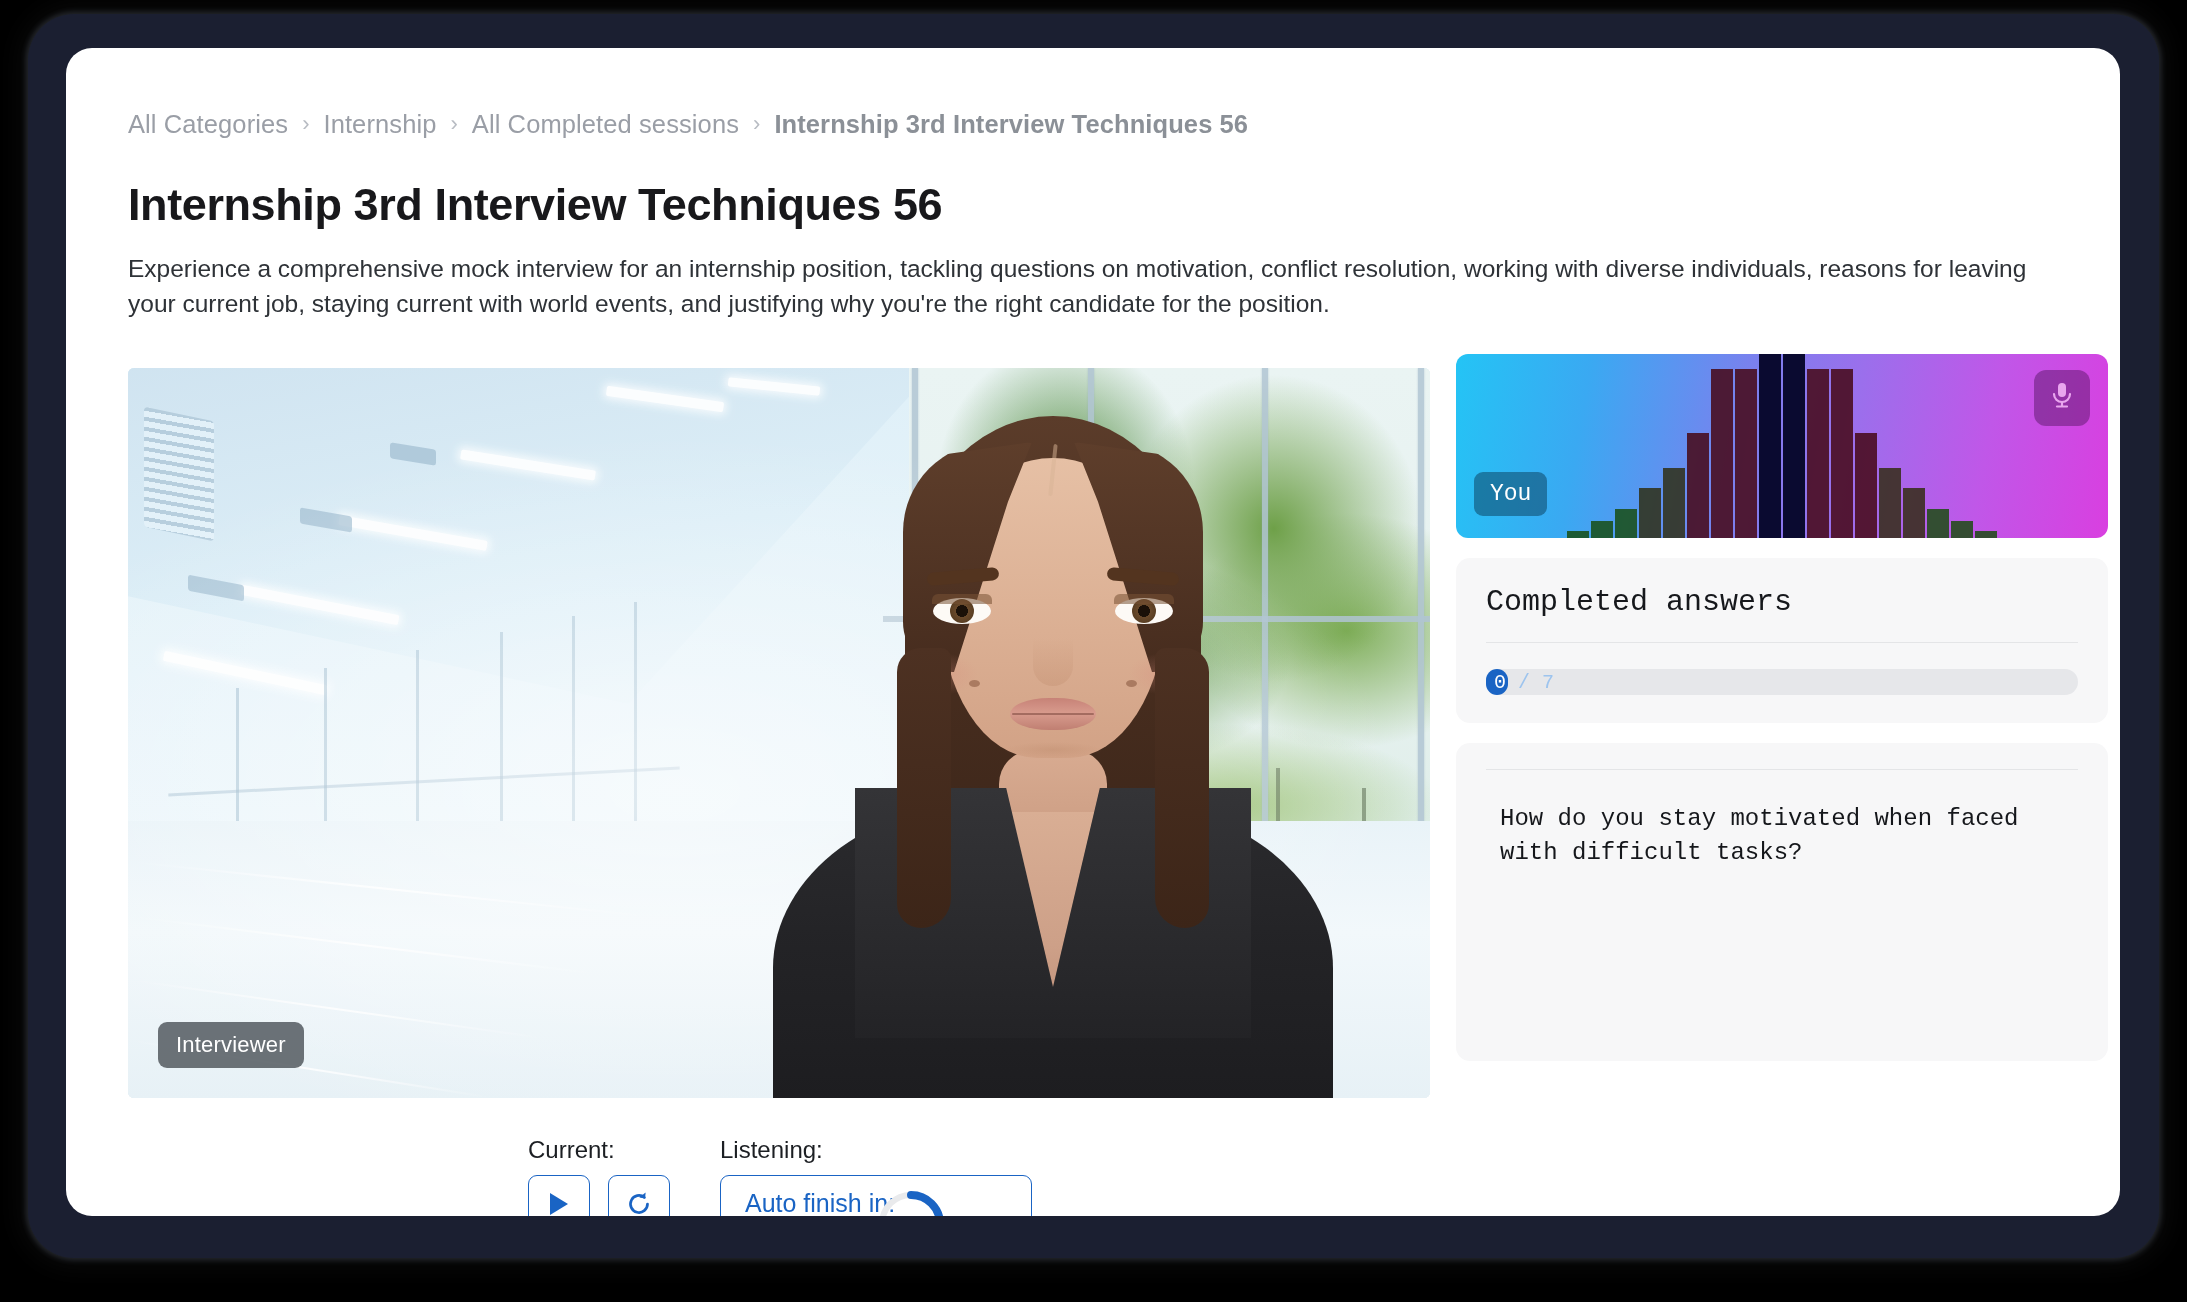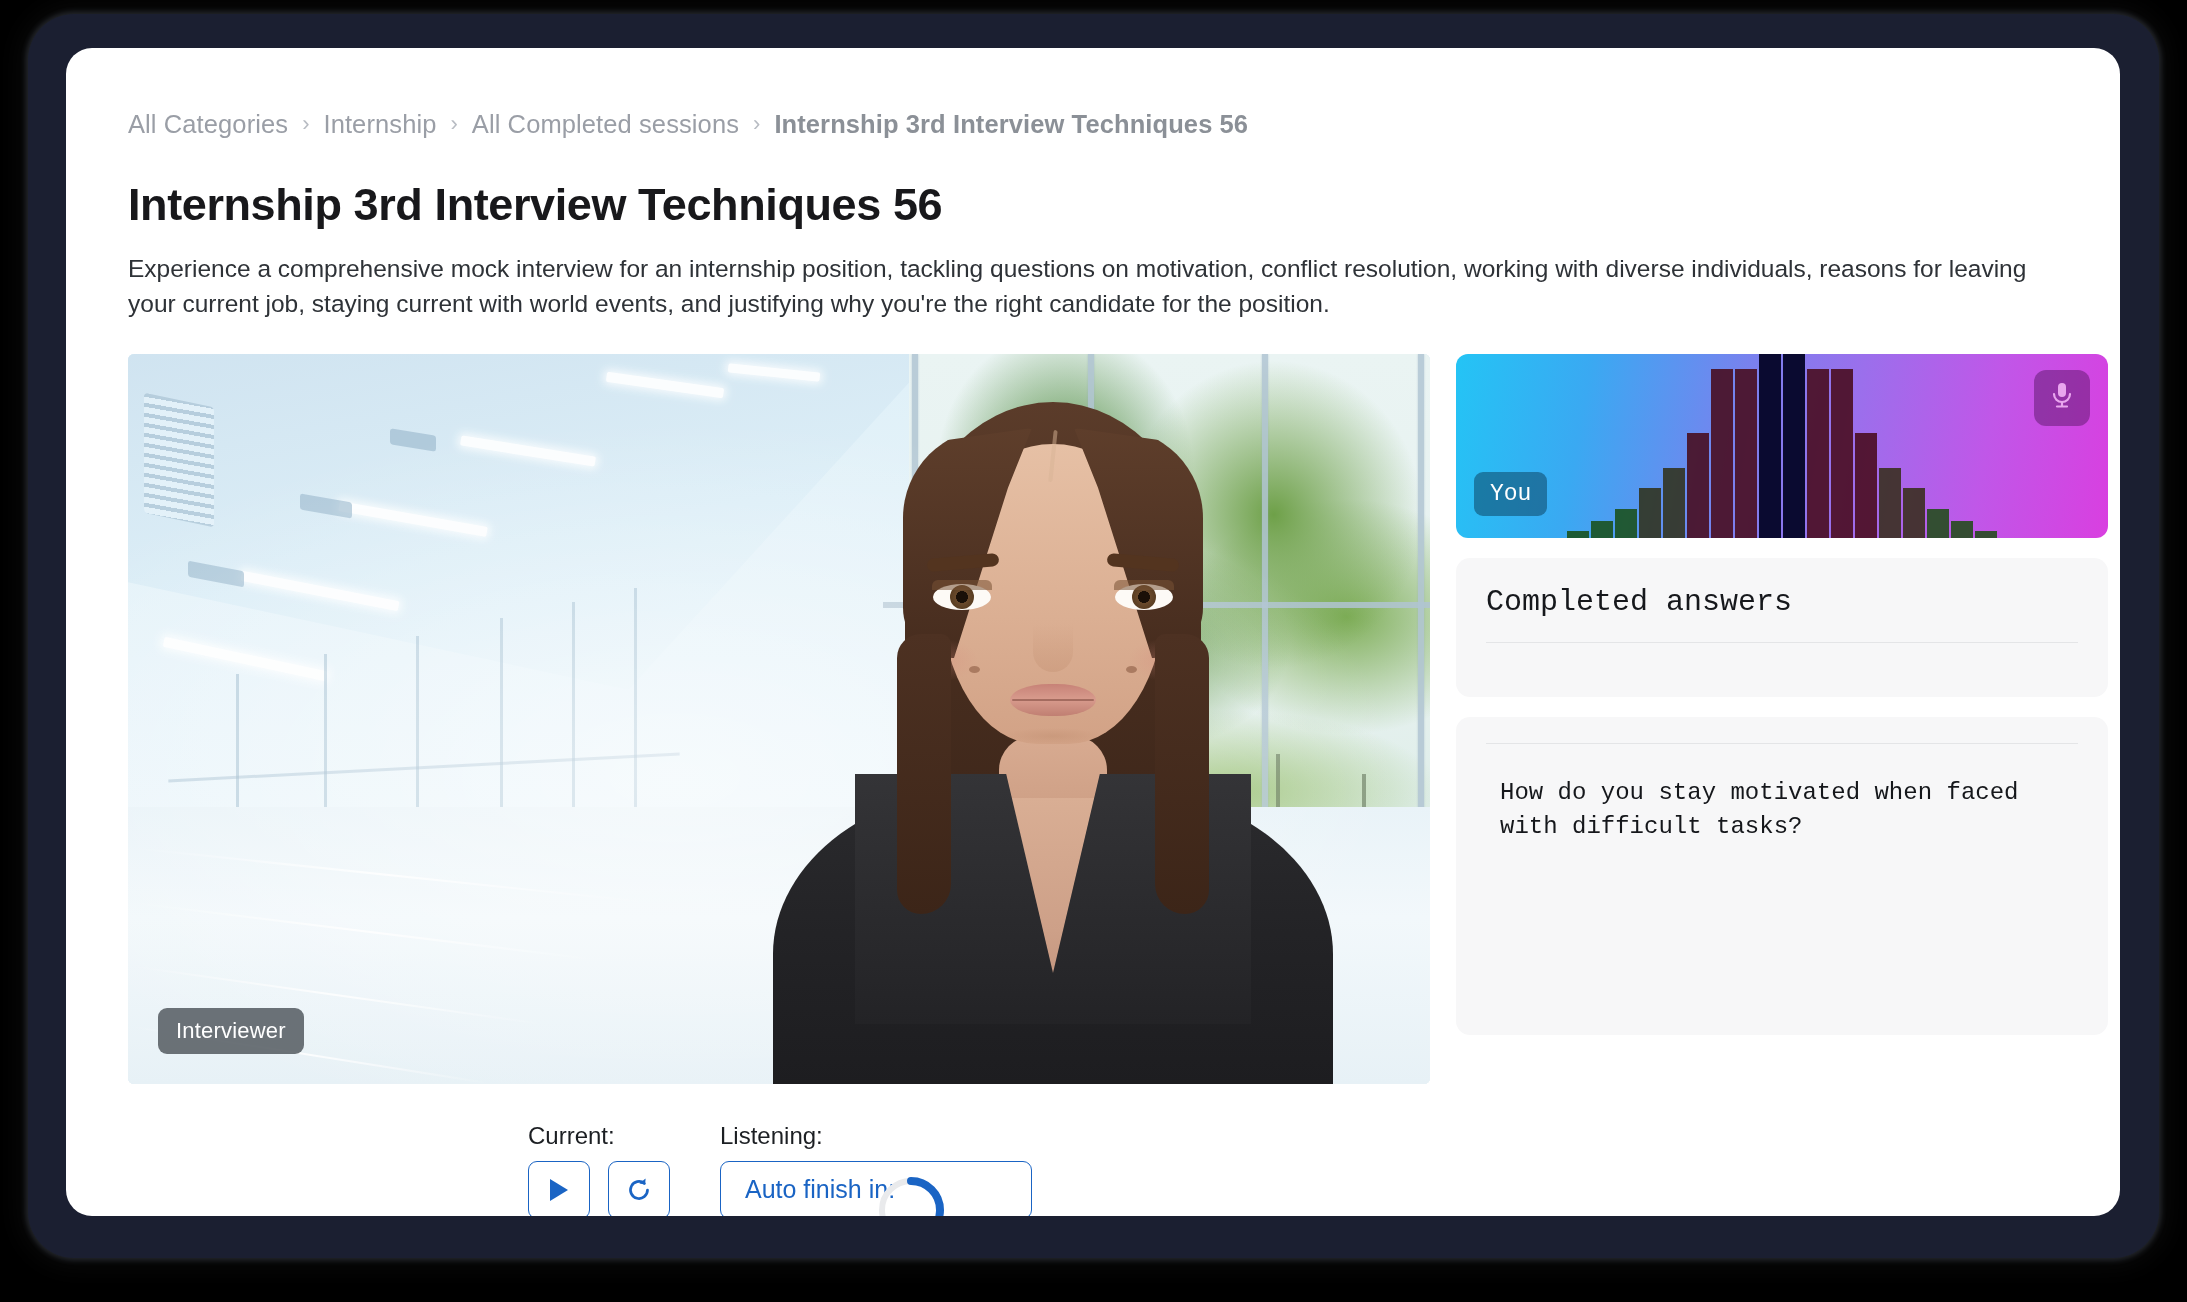--- a/index.html
+++ b/index.html
@@ -79,21 +79,21 @@
     max-width: 1930px;
     margin-bottom: 32px;
   }
 
   
   #body-cols {
     display: flex;
     gap: 26px;
     align-items: flex-start;
   }
-  #left-col  { width: 1302px; flex: none; }
+  #left-col  { width: 1302px; flex: none; margin-top: 14px; }
   #right-col { width: 652px;  flex: none; font-family: Liberation Mono, monospace; }
 
   
   #video-stage {
     position: relative;
     width: 1302px;
     height: 730px;
     border-radius: 6px;
     overflow: hidden;
     background: #cfe2ee;
@@ -664,20 +664,26 @@
                   <line x1="13" y1="22" x2="13" y2="26" stroke="#e9a6ee" stroke-width="2.2" stroke-linecap="round"></line>
                   <line x1="8" y1="26.5" x2="18" y2="26.5" stroke="#e9a6ee" stroke-width="2.2" stroke-linecap="round"></line>
                 </svg>
               </span>
             </div>
           </div>
 
           <div class="panel">
             <div class="panel-title">Completed answers</div>
             <div class="panel-rule"></div>
+            <div id="progress-track">
+              <div id="progress-fill"></div>
+              <div id="progress-text">
+                <span class="done">0</span><span> / </span><span>7</span>
+              </div>
+            </div>
           </div>
 
           <div class="panel" id="question-panel">
             <div class="panel-rule"></div>
             <div id="question-text">How do you stay motivated when faced with difficult tasks?</div>
           </div>
 
         </div>
       </div>
     </div>

